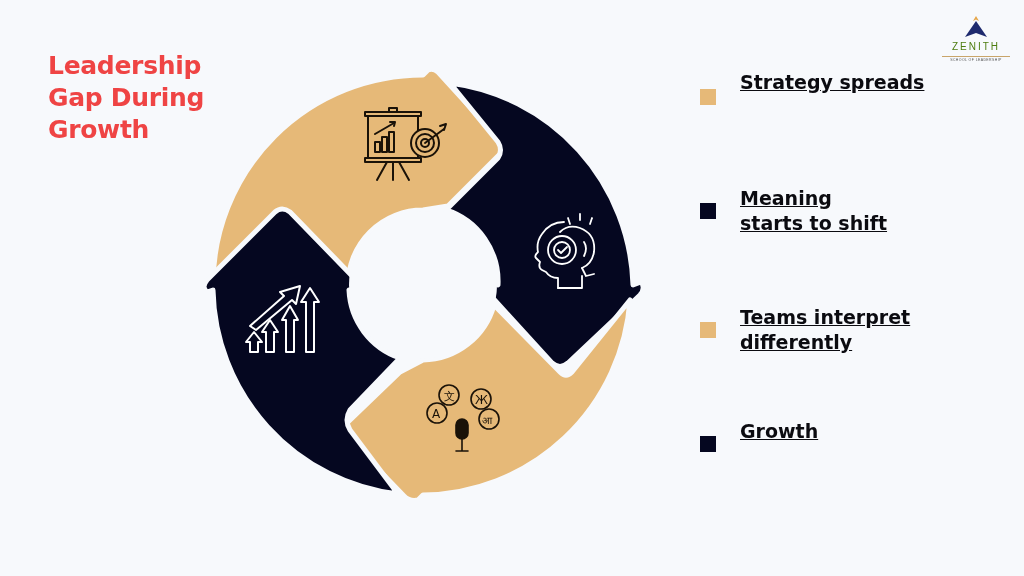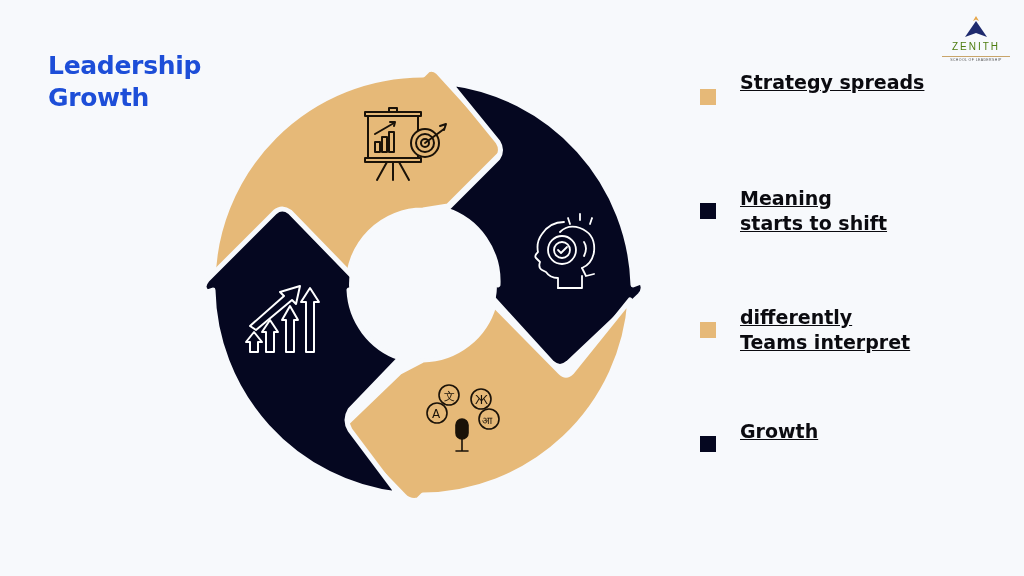--- a/index.html
+++ b/index.html
@@ -6,21 +6,21 @@
     body {
       width: 1024px; height: 576px; overflow: hidden;
       background: #f7f9fc;
       font-family: "DejaVu Sans", sans-serif;
       position: relative;
       color: #0b0b10;
     }
     .title {
       position: absolute; left: 48px; top: 50px;
       font-size: 25px; font-weight: 700; line-height: 32px;
-      letter-spacing: -0.3px; color: #1d4ed8;
+      letter-spacing: -0.3px; color: #ef4444;
     }
     .title span { display: block; }
     .logo {
       position: absolute; left: 938px; top: 16px; width: 76px; height: 50px;
       text-align: center;
     }
     .logo svg { display: block; margin: 0 auto; }
     .logo .brand {
       font-family: "Liberation Sans", sans-serif;
       font-size: 10px; letter-spacing: 2px; color: #4d7c0f; line-height: 14px;
@@ -43,20 +43,21 @@
       position: absolute; left: 40px; top: 0;
       font-size: 19px; font-weight: 700; line-height: 25px; color: #0b0b10; text-decoration: underline;
     }
     .legend-text span { display: block; }
   </style>
 </head>
 <body>
 
 <div class="title">
   <span>Leadership</span>
+  <span>Gap During</span>
   <span>Growth</span>
 </div>
 
 <div class="logo">
   <svg width="24" height="22" viewBox="0 0 24 22">
     <path d="M12 0 L15 5 L12 3.5 L9 5 Z" fill="#e6a64a"></path>
     <path d="M12 5 L23 21 L12 17 L1 21 Z" fill="#1e2a6e"></path>
   </svg>
   <div class="brand">ZENITH</div>
   <div class="rule"></div>
@@ -173,22 +174,22 @@
   <div class="legend-item" style="top:186px;">
     <div class="swatch" style="top:17px; background:#050720;"></div>
     <div class="legend-text">
       <span>Meaning</span>
       <span>starts to shift</span>
     </div>
   </div>
   <div class="legend-item" style="top:305px;">
     <div class="swatch" style="top:17px; background:#e6b978;"></div>
     <div class="legend-text">
+      <span>Teams interpret</span>
       <span>differently</span>
-      <span>Teams interpret</span>
     </div>
   </div>
   <div class="legend-item" style="top:419px;">
     <div class="swatch" style="top:17px; background:#050720;"></div>
     <div class="legend-text">
       <span>Growth</span>
     </div>
   </div>
 </div>
 

